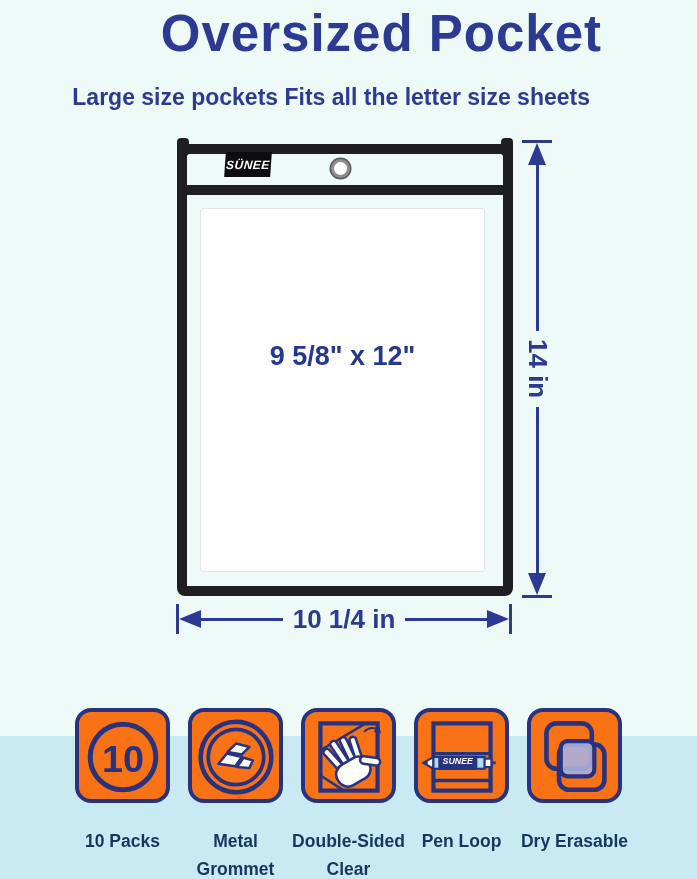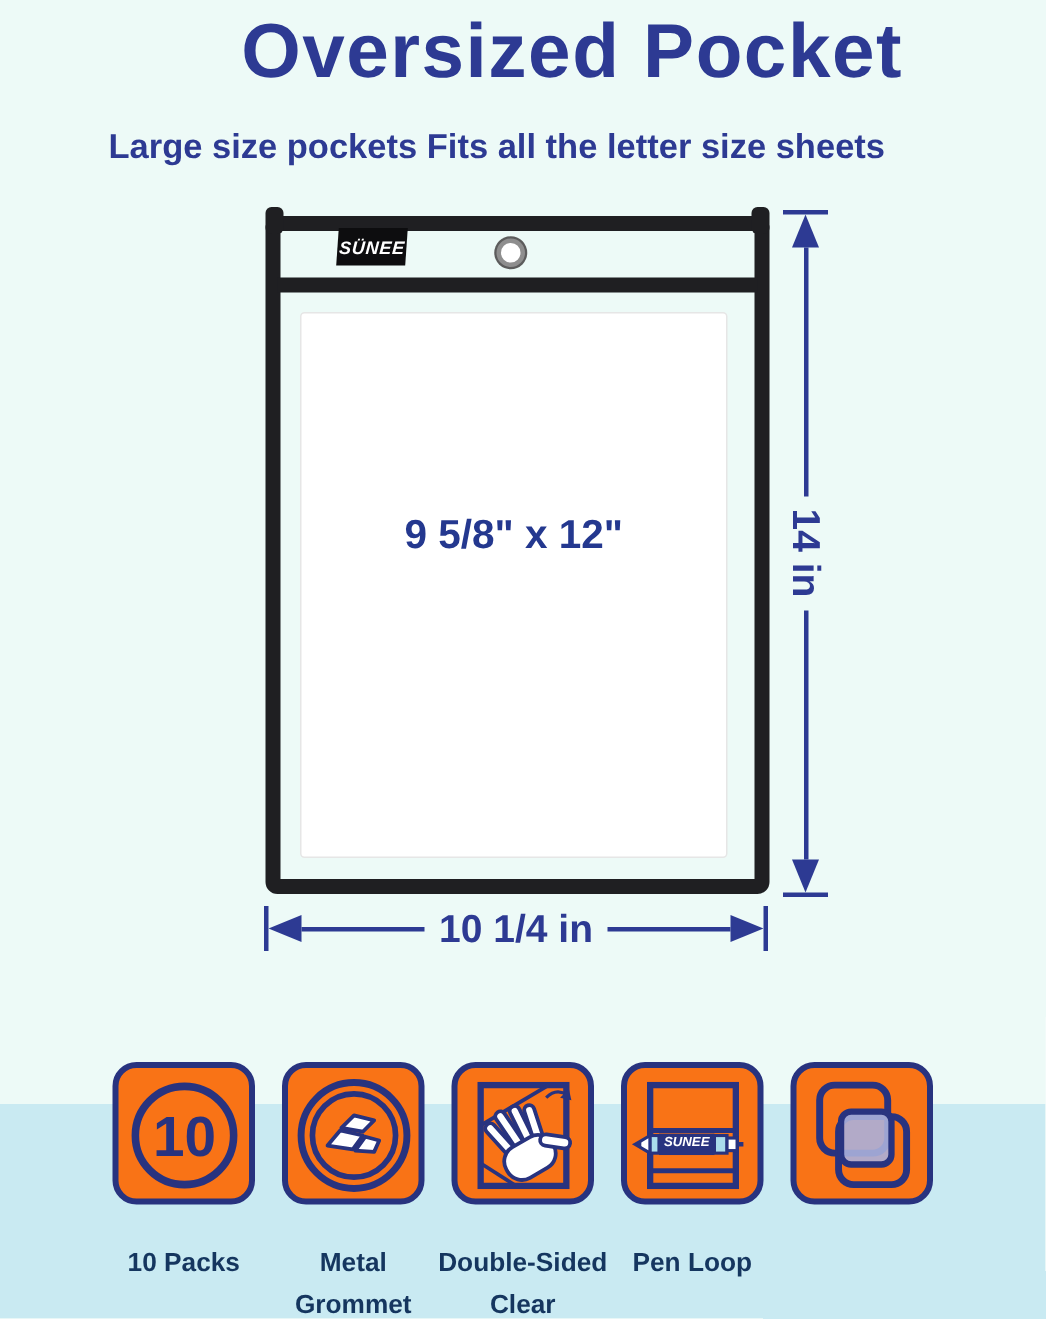--- a/index.html
+++ b/index.html
@@ -166,17 +166,18 @@
     </div>
 
     <div class="feature">
       <div class="icon-box">
         <svg width="84" height="84" viewBox="0 0 100 100">
           <rect x="16" y="10" width="54" height="54" rx="12" fill="none" stroke="#28337f" stroke-width="5.5"></rect>
           <rect x="31" y="35" width="54" height="54" rx="12" fill="none" stroke="#28337f" stroke-width="5.5"></rect>
           <rect x="33" y="31" width="40" height="42" rx="8" fill="#aab0dc" fill-opacity="0.9" stroke="#28337f" stroke-width="5"></rect>
         </svg>
       </div>
+      <div class="feat-label">Dry Erasable</div>
     </div>
 
 
   </div>
 </div>
 
 </body></html>

